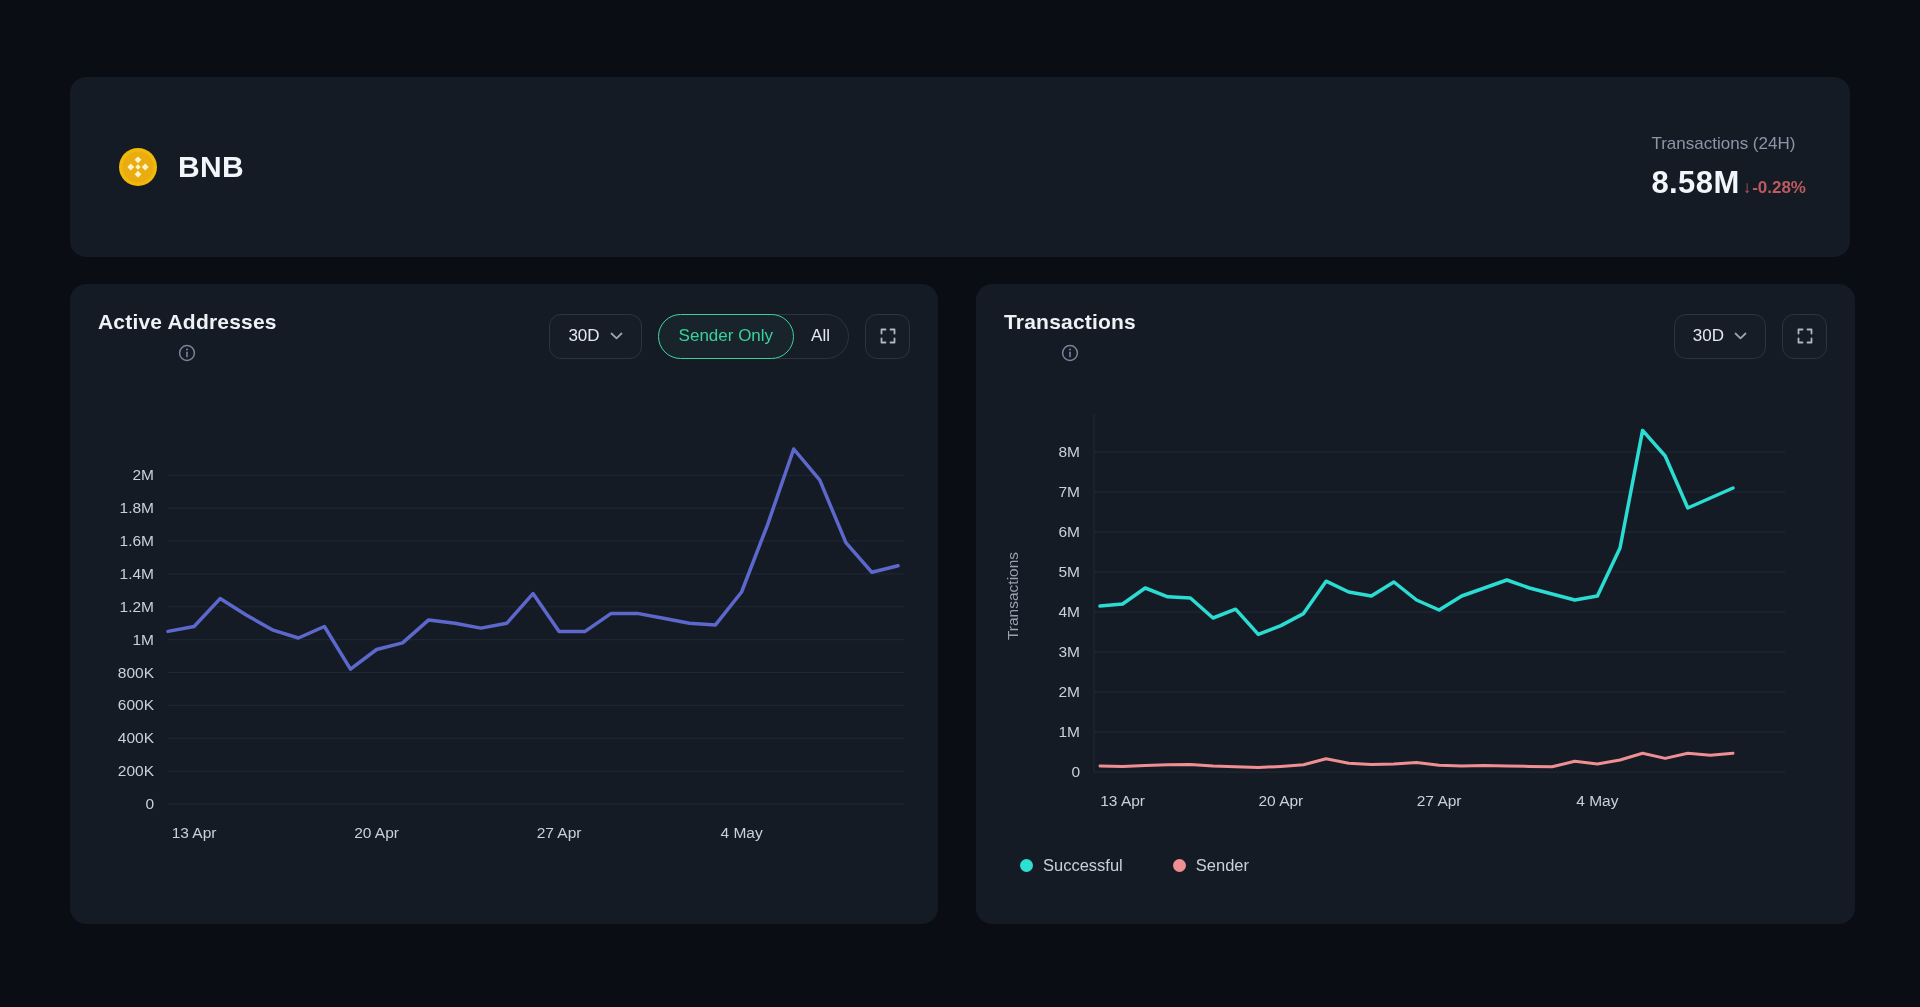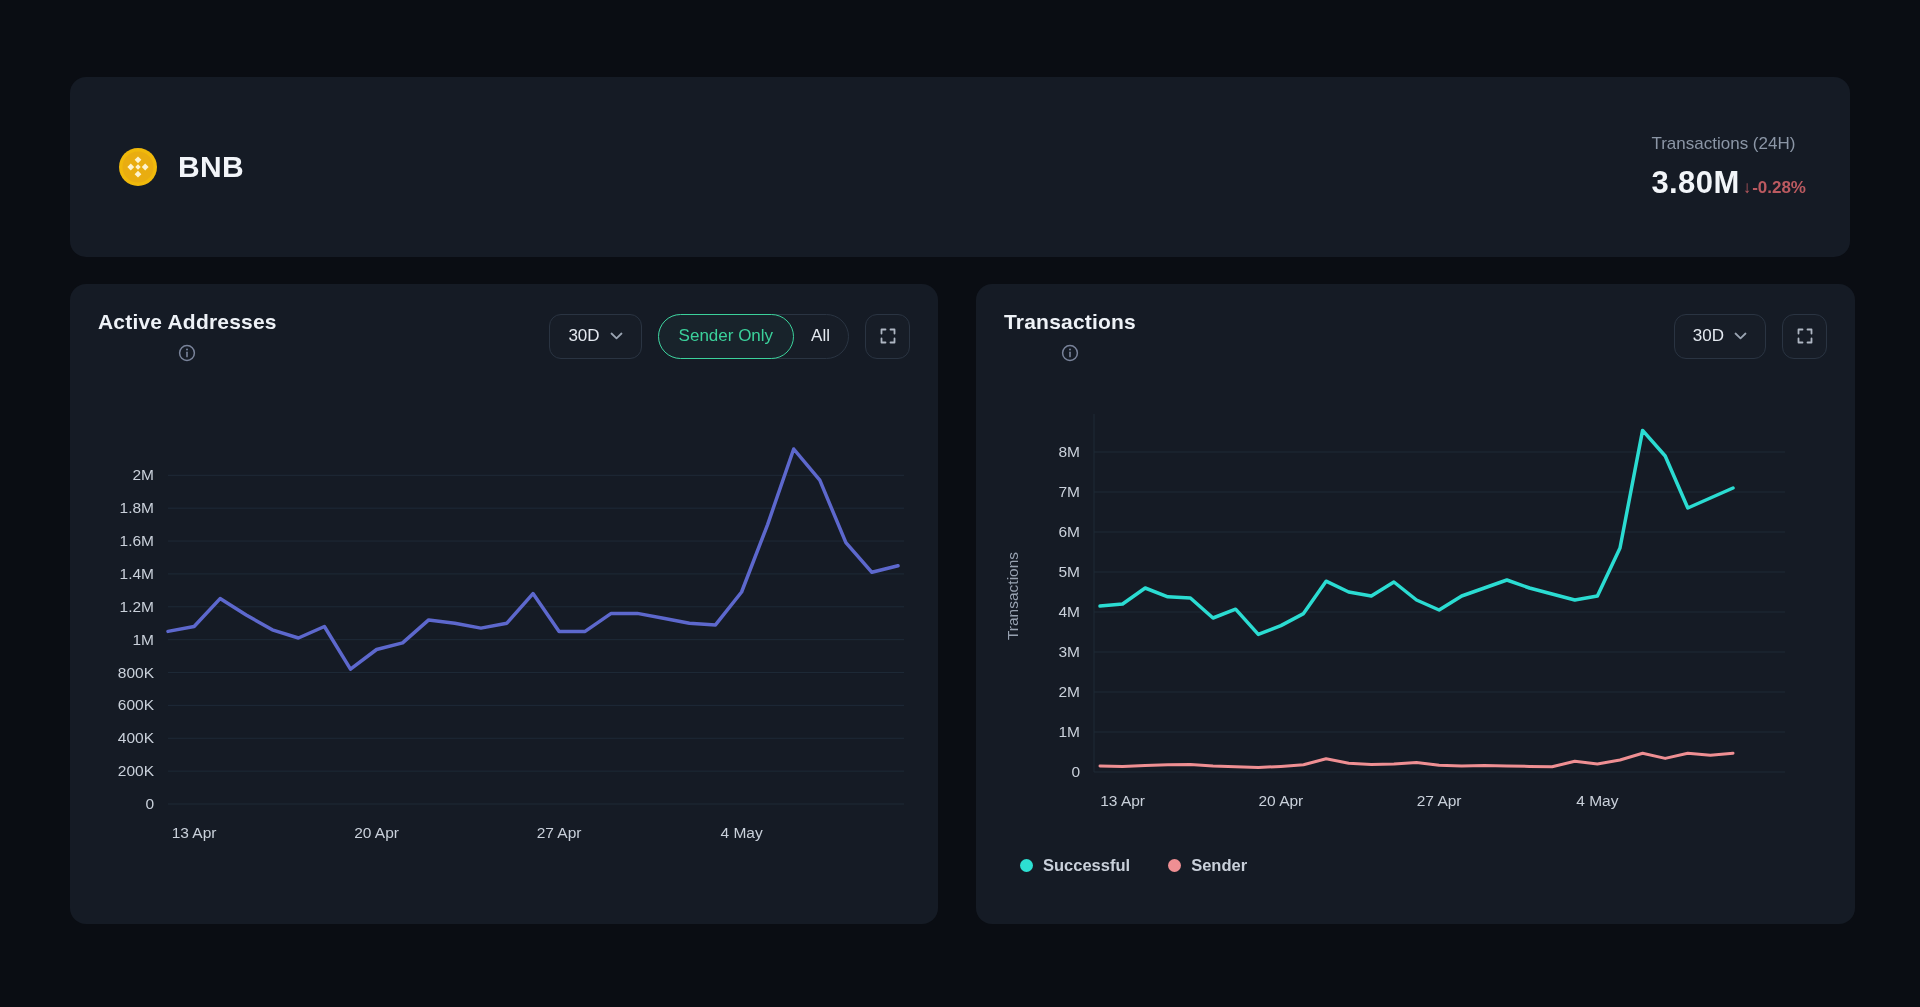--- a/index.html
+++ b/index.html
@@ -53,21 +53,21 @@
   }
   .icon-btn {
     width: 45px; height: 45px; display: inline-flex; align-items: center; justify-content: center;
     background: rgba(255,255,255,0.01); border: 1px solid #2a3442; border-radius: 12px; cursor: pointer;
   }
   .chart { display: block; }
   #chart-active-addresses { margin-top: 36px; }
   #chart-transactions { margin-top: 36px; }
   .axis-text  { fill: #c9d0da; font-size: 15.5px; font-family: "Liberation Sans", sans-serif; }
   .axis-title { fill: #97a1b0; font-size: 15.5px; font-family: "Liberation Sans", sans-serif; }
-  .legend { display: flex; gap: 38px; margin: 40px 0 0 16px; font-weight: bold; }
+  .legend { display: flex; gap: 50px; margin: 40px 0 0 16px; }
   .legend-item { display: flex; align-items: center; gap: 10px; color: #c9d0da; font-size: 16.5px; }
   .dot { width: 13px; height: 13px; border-radius: 50%; flex: 0 0 auto; }
 </style>
 </head>
 <body>
 
 <div class="page">
 
   <section class="card header-card">
     <div class="coin-block">
@@ -82,21 +82,21 @@
           <path d="M20 17.3 L22.7 20 L20 22.7 L17.3 20 Z"></path>
         </g>
       </svg>
       <span class="coin-name">BNB</span>
     </div>
 
     <div class="header-stats">
       <div class="stat">
         <div class="stat-label">Transactions (24H)</div>
         <div class="stat-value-row">
-          <span class="stat-value">3.80M</span>
+          <span class="stat-value">8.58M</span>
           <span class="stat-change" style="color: rgb(187, 90, 96);">
               <span class="arrow">↓</span>
               <span>-0.28%</span>
             </span>
         </div>
       </div>
     </div>
   </section>
 
   <div class="charts-row">

